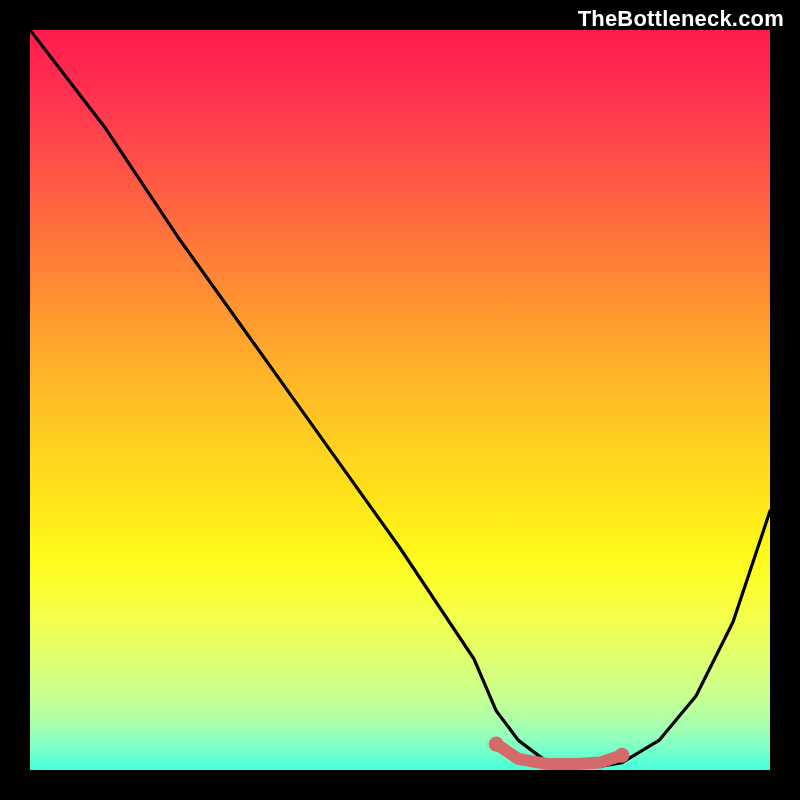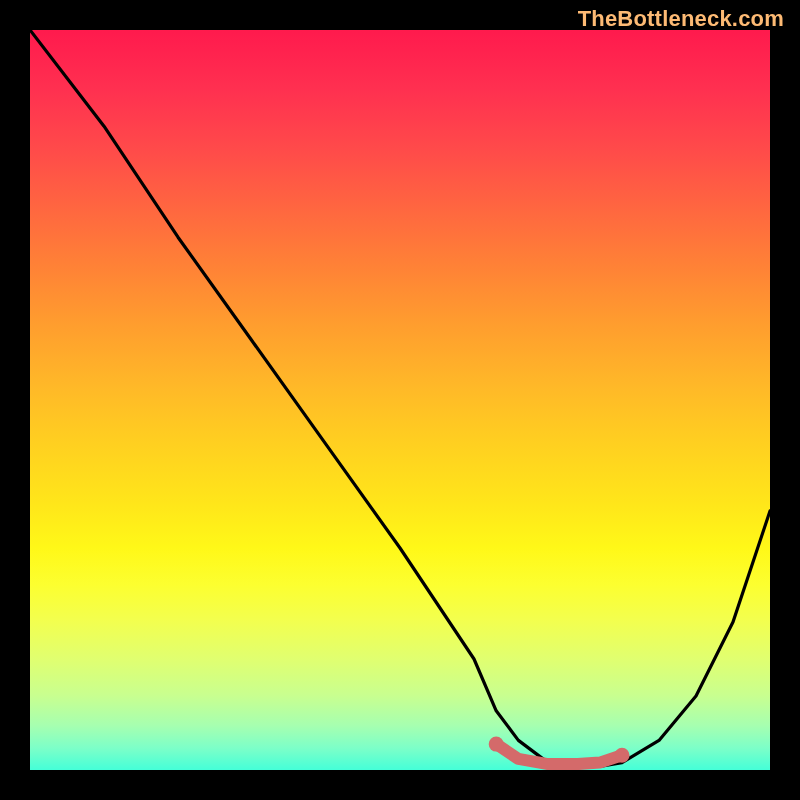--- a/index.html
+++ b/index.html
@@ -49,21 +49,21 @@
     width: 740px;
     height: 740px;
   }
   .attribution {
     position: absolute;
     right: 16px;
     top: 6px;
     font-family: Arial, Helvetica, sans-serif;
     font-size: 22px;
     font-weight: 600;
-    color: #fdba74;
+    color: #ffffff;
     letter-spacing: 0.2px;
   }
 </style>
 </head>
 <body>
 
 <div class="frame">
   <div class="plot-area">
     <svg class="curve" viewBox="0 0 740 740" preserveAspectRatio="none">
       <g id="curve-group">

